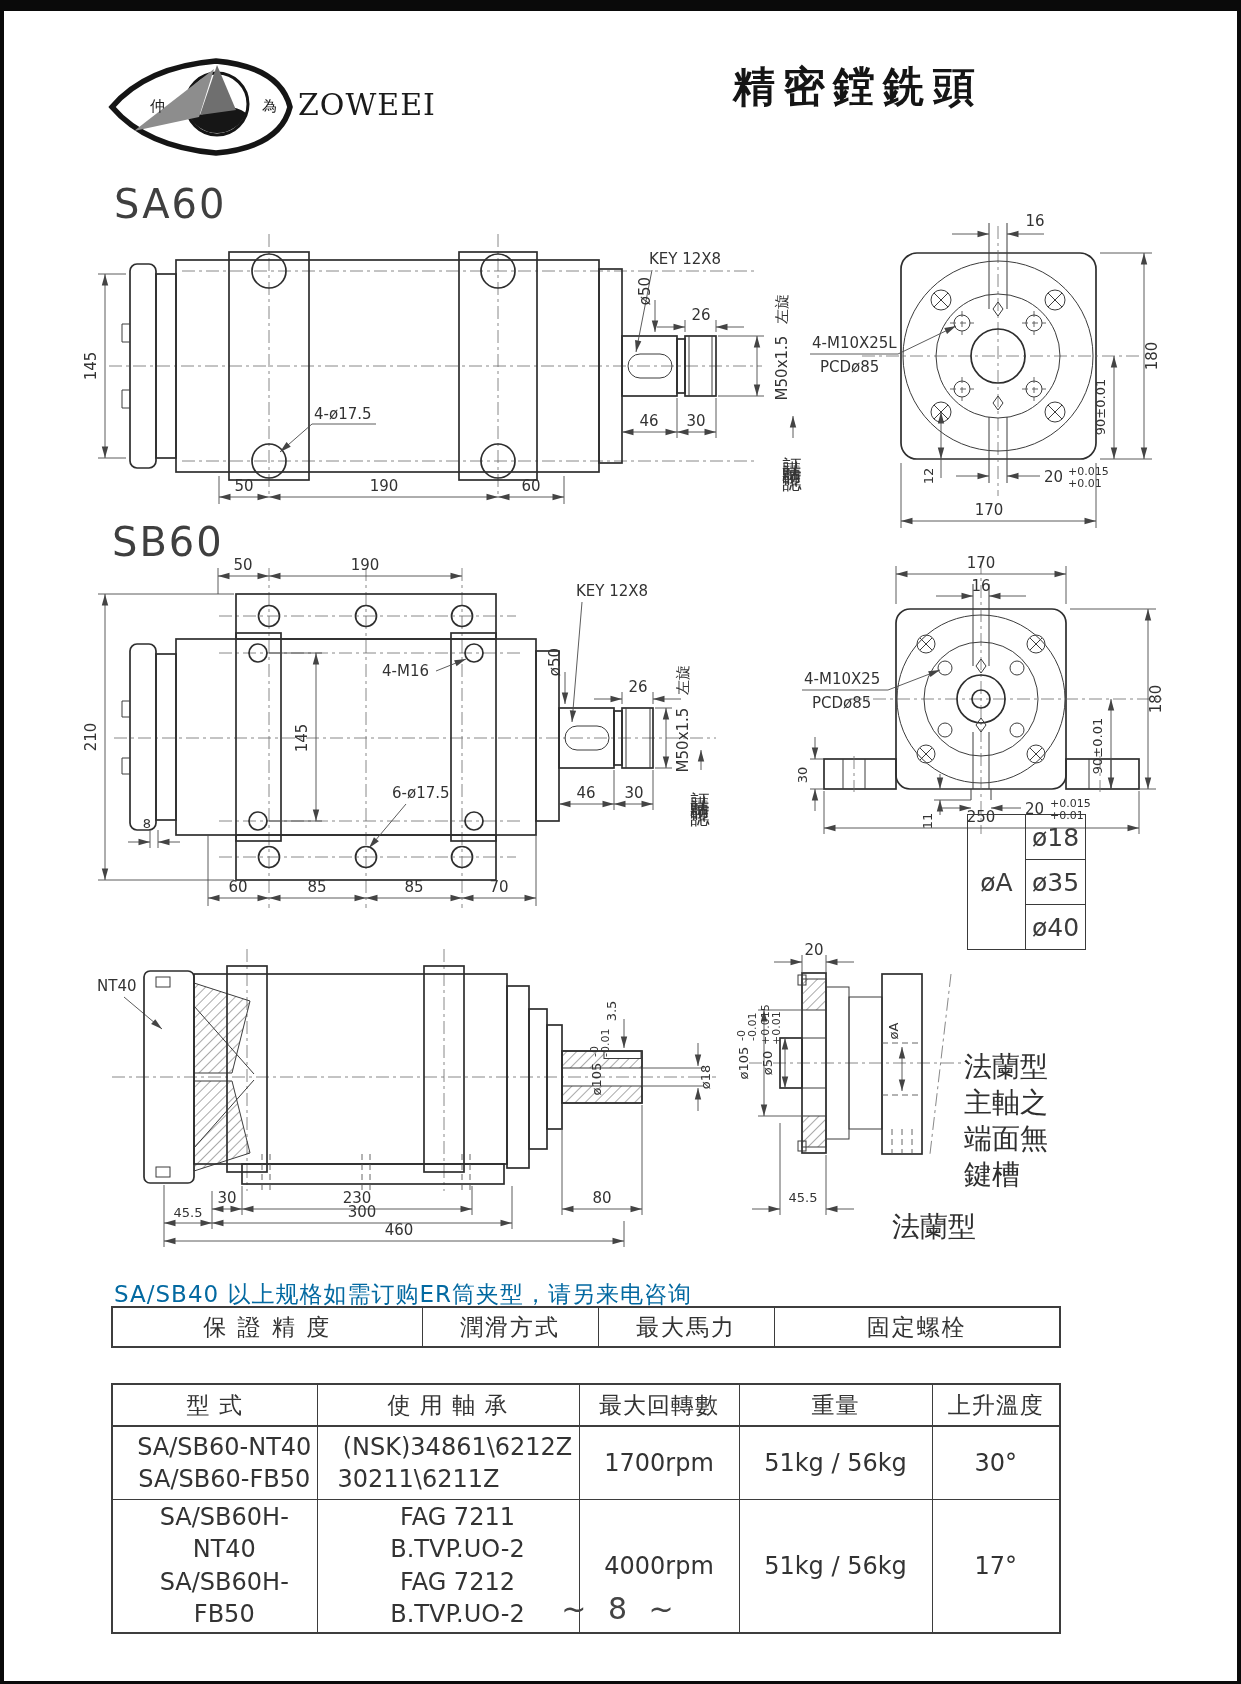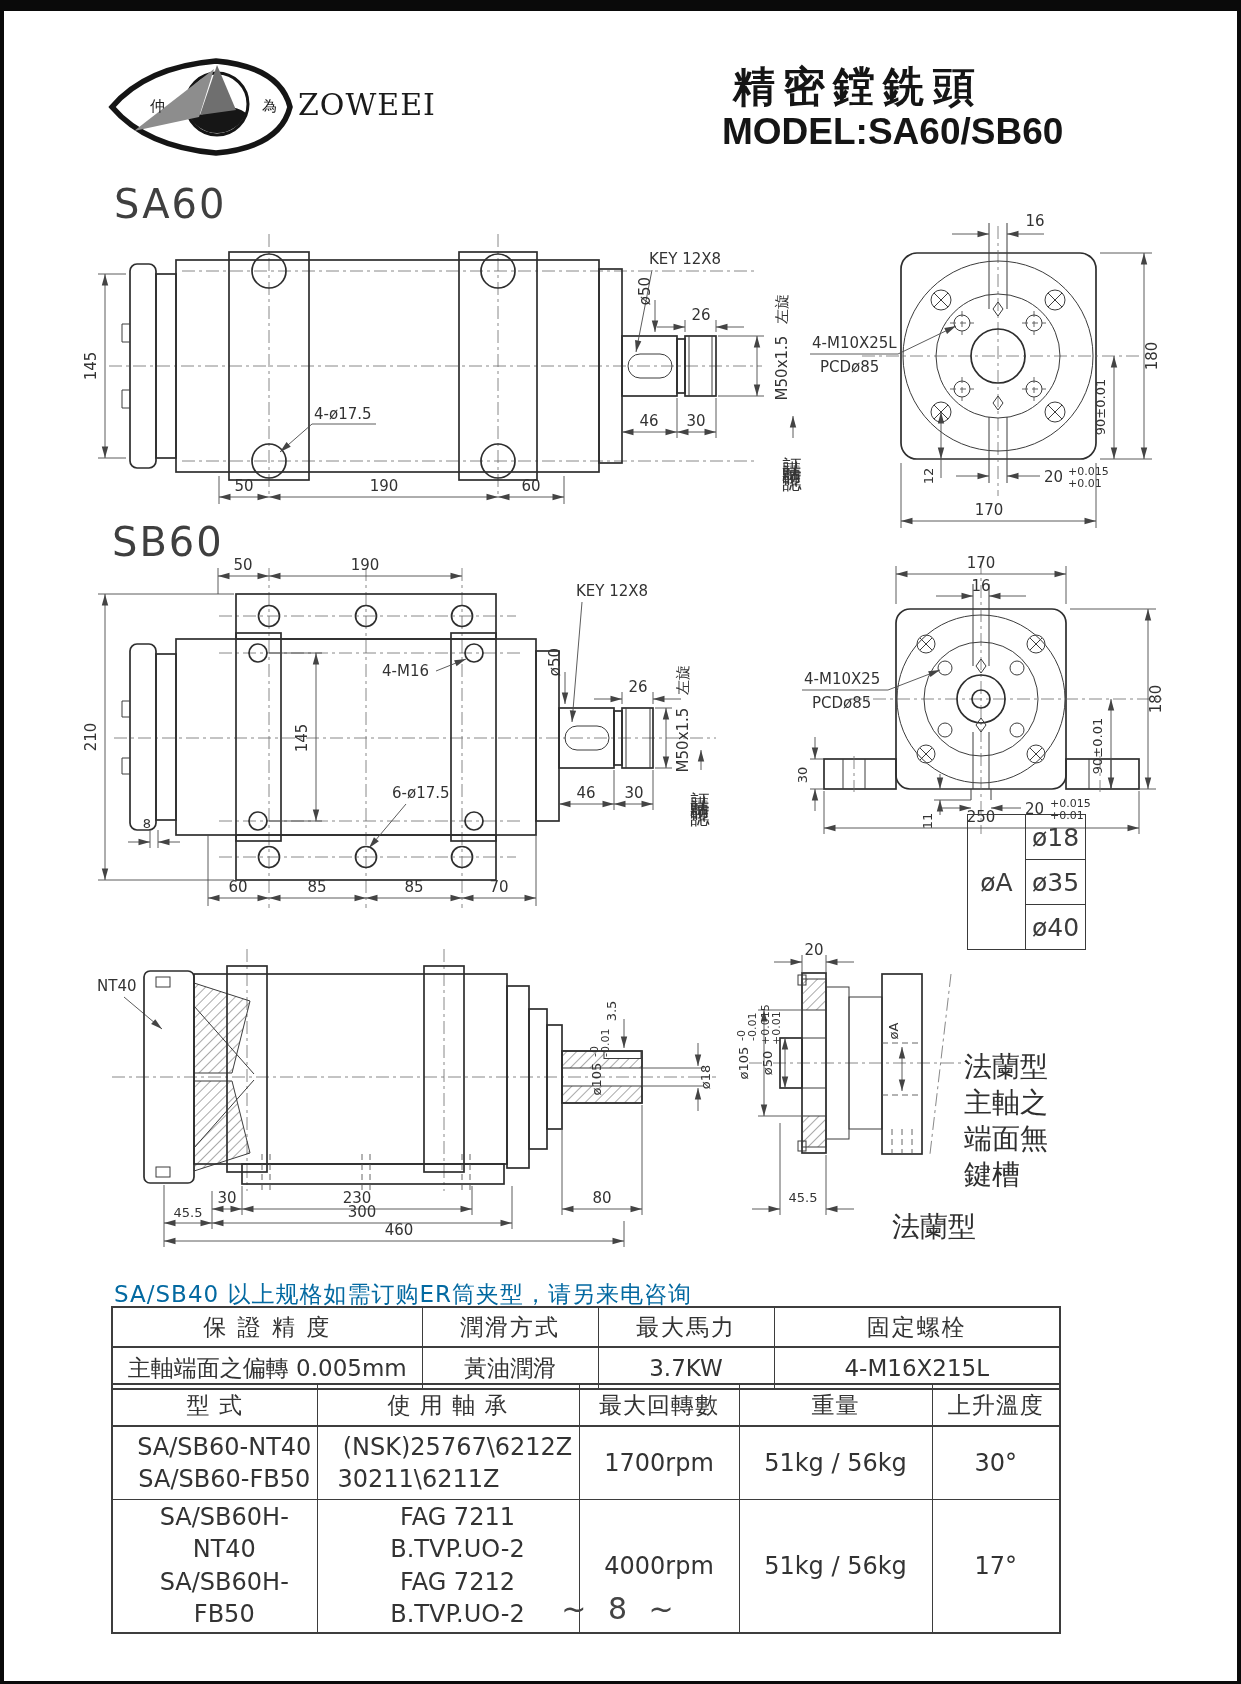--- a/index.html
+++ b/index.html
@@ -61,21 +61,20 @@
     <path d="M8,52 Q42,12 112,6 Q176,12 186,52 Q176,92 112,98 Q42,92 8,52 Z" fill="none" stroke="#151515" stroke-width="5.5"></path>
     <circle cx="113" cy="49" r="31" fill="none" stroke="#151515" stroke-width="3"></circle>
     <path d="M84,58 A31,31 0 0 0 142,58 Q127,48 112,55 Q97,62 84,58 Z" fill="#161616"></path>
     <polygon points="30,76 110,14 95,62" fill="#8d8d8d"></polygon>
     <polygon points="113,10 96,60 132,55" fill="#6f6f6f"></polygon>
     <text class="lchar" x="46" y="56">仲</text>
     <text class="lchar" x="158" y="56">為</text>
     <text class="logo" x="194" y="60">ZOWEEI</text>
   </svg>
   <div class="title">精密鏜銑頭</div>
-  <div class="model">MODEL:SA60/SB60</div>
 
   <svg class="draw" style="left:0;top:165px" width="1241" height="356" viewBox="0 0 1241 356">
     <defs>
       <marker id="aE" markerWidth="14" markerHeight="9" refX="12" refY="4" orient="auto" markerUnits="userSpaceOnUse">
         <path d="M0.5,0.8 L12,4 L0.5,7.2 z" fill="#444"></path>
         </marker>
       <marker id="aS" markerWidth="14" markerHeight="9" refX="12" refY="4" orient="auto-start-reverse" markerUnits="userSpaceOnUse">
         <path d="M0.5,0.8 L12,4 L0.5,7.2 z" fill="#444"></path>
         </marker>
     </defs>
@@ -585,26 +584,20 @@
         <col style="width:176px">
         <col style="width:286px">
       </colgroup>
     <tbody>
         <tr>
       <td class="h">保  證  精  度</td>
       <td class="h">潤滑方式</td>
       <td class="h">最大馬力</td>
       <td class="h">固定螺栓</td>
     </tr>
-    <tr>
-      <td class="v">主軸端面之偏轉 0.005mm</td>
-      <td class="v">黃油潤滑</td>
-      <td class="v">3.7KW</td>
-      <td class="v">4-M16X215L</td>
-    </tr>
   </tbody>
     </table>
 
   <table class="mod">
     <colgroup>
         <col style="width:205px">
         <col style="width:262px">
         <col style="width:160px">
         <col style="width:193px">
         <col style="width:128px">
@@ -616,21 +609,21 @@
       <td class="h">最大回轉數</td>
       <td class="h">重量</td>
       <td class="h">上升溫度</td>
     </tr>
     <tr>
       <td class="r two al-l">
         <div>SA/SB60-NT40</div>
         <div>SA/SB60-FB50</div>
       </td>
       <td class="r two al-l">
-        <div>(NSK)25767\6212Z</div>
+        <div>(NSK)34861\6212Z</div>
         <div class="al-r">30211\6211Z</div>
       </td>
       <td class="r">1700rpm</td>
       <td class="r">51kg / 56kg</td>
       <td class="r">30°</td>
     </tr>
     <tr>
       <td class="r two al-l">
         <div>SA/SB60H-NT40</div>
         <div>SA/SB60H-FB50</div>

